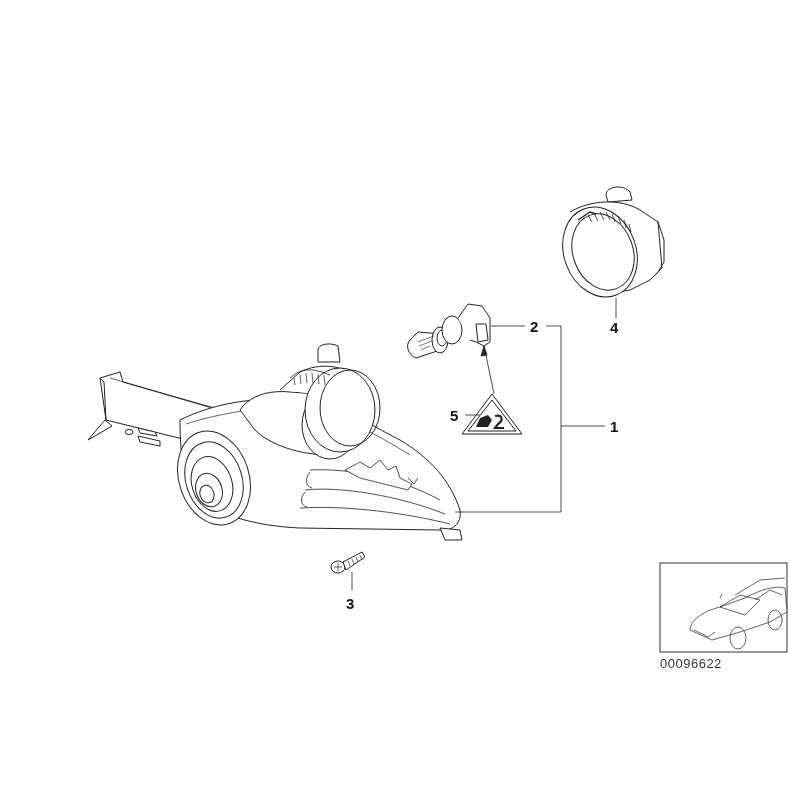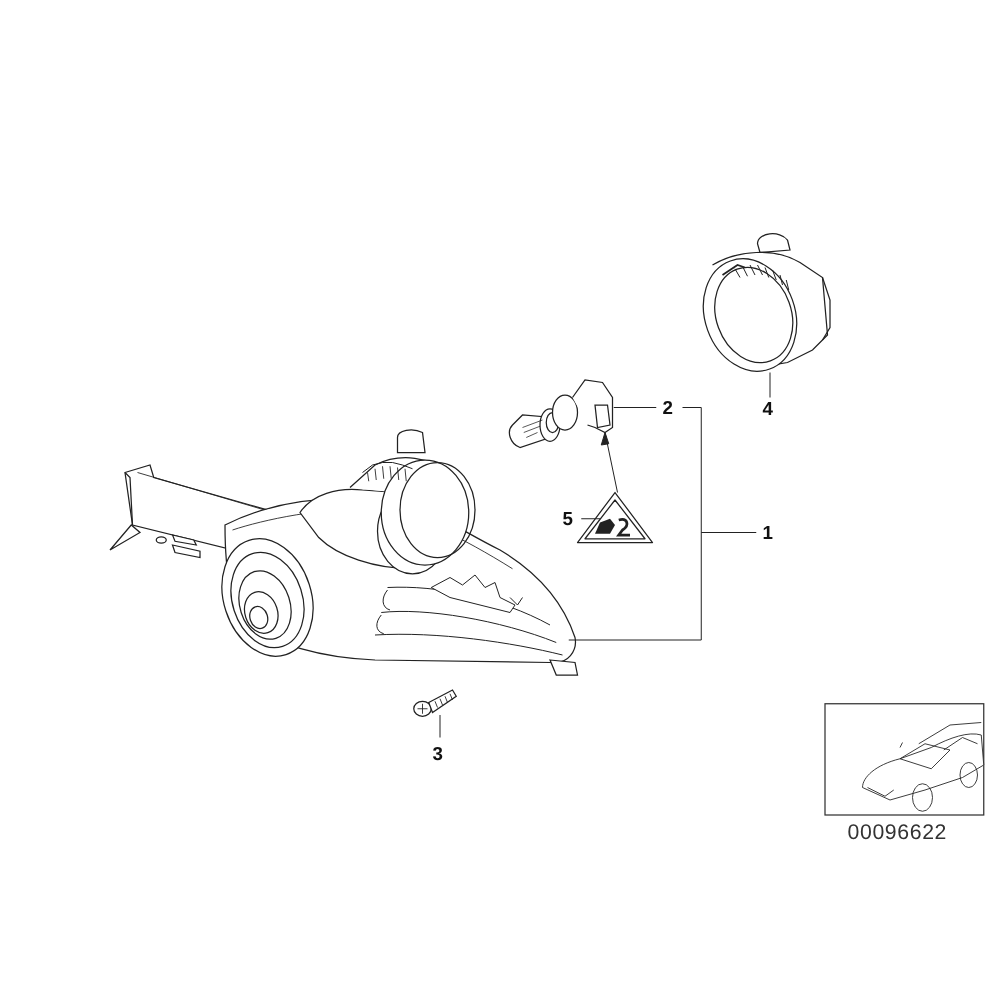--- a/index.html
+++ b/index.html
@@ -1,19 +1,19 @@
 <!DOCTYPE html>
 <html><head>
   <meta charset="utf-8">
   <style>
     html, body { margin: 0; padding: 0; background: #ffffff; }
     body { width: 800px; height: 800px; position: relative; overflow: hidden; font-family: "Liberation Sans", sans-serif; }
     svg.main { position: absolute; left: 0; top: 0; }
     .callout { position: absolute; font-family: "Liberation Sans", sans-serif; font-weight: bold; font-size: 15px; color: #111; line-height: 1; }
-    .diagram-id { position: absolute; font-family: "Liberation Sans", sans-serif; font-size: 17px; color: #333; letter-spacing: 0.5px; margin-left: 18px; }
+    .diagram-id { position: absolute; font-family: "Liberation Sans", sans-serif; font-size: 13px; color: #333; letter-spacing: 0.5px; }
   </style>
 </head>
 <body>
 
 <svg class="main" width="800" height="800" viewBox="0 0 800 800" xmlns="http://www.w3.org/2000/svg" fill="none" stroke="#222" stroke-width="1">
 
   <g>
 
     <path d="M100,378 L120,372 L123,382 L200,404 L300,432 L300,468 L106,420 Z" fill="#fff"></path>
     <path d="M100,378 L104,382 L106,420"></path>

